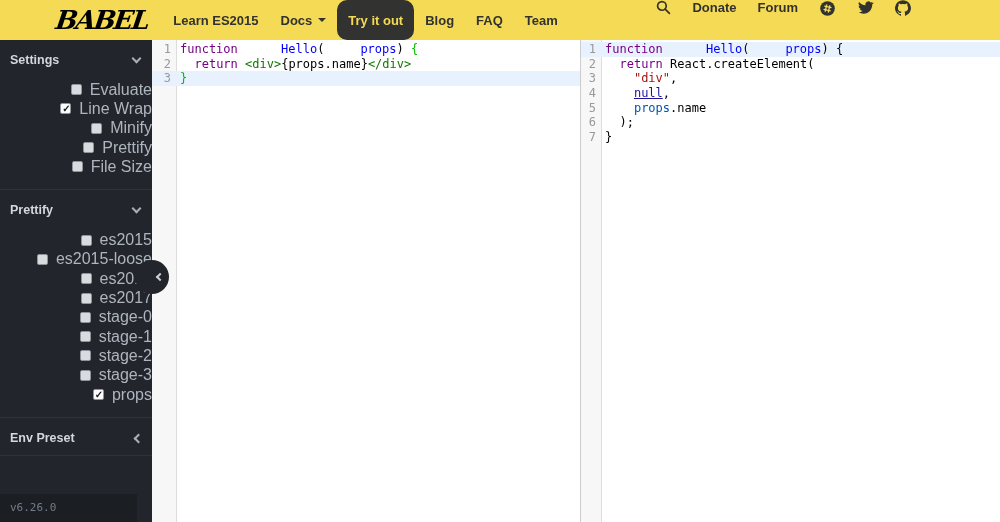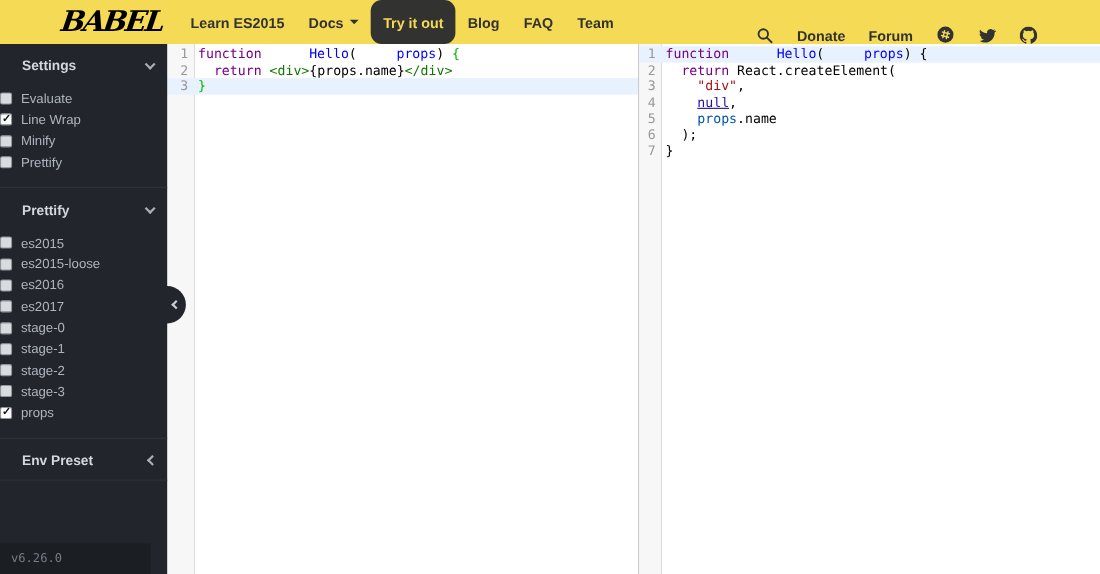--- a/index.html
+++ b/index.html
@@ -12,41 +12,41 @@
           font-family:"DejaVu Serif", serif; font-style:italic; font-weight:bold;
           font-size:26px; letter-spacing:-2px; color:#000; transform:skewX(-8deg);
           cursor:pointer; }
   .nav-items { display:flex; align-items:stretch; }
   .nav-item { display:flex; align-items:center; padding:14px 11px; font-size:13px;
               font-weight:bold; color:#323330; cursor:pointer; }
   .nav-item.active { background:#323330; color:#f5da55;border-radius:10px; }
   .caret { display:inline-block; width:0; height:0; border-left:4px solid transparent;
            border-right:4px solid transparent; border-top:4px solid #323330; margin-left:6px; }
   .nav-spacer { flex:1; }
-  .nav-right { display:flex; align-items:flex-end; gap:21px; padding-right:57px; }
+  .nav-right { display:flex; align-items:flex-start; gap:21px; padding-right:89px; }
   .nav-link { font-size:13px; font-weight:bold; color:#323330; cursor:pointer; }
   .nav-icon { display:flex; align-items:center; cursor:pointer; }
 
   
   .main { display:flex; height:482px; }
 
   
   .sidebar { position:relative; flex:0 0 152px; background:#22252b; color:#aeb5bf; z-index:4; }
   .section { border-bottom:1px solid #2e323a; padding-bottom:13px; }
   .section.no-items { padding-bottom:0; }
   .section-header { display:flex; align-items:center; justify-content:space-between;
-                    padding:13px 12px 10px 20px; cursor:pointer; }
+                    padding:13px 12px 10px 10px; cursor:pointer; }
   .section-title { font-size:12.5px; font-weight:bold; color:#d3d7de; }
   .chev { width:7px; height:7px; border-right:2px solid #a9afb8; border-bottom:2px solid #a9afb8;
           display:inline-block; }
   .chev.down { transform:rotate(45deg); margin-top:-3px; }
   .chev.left { transform:rotate(135deg); margin-right:-2px; }
   .items { margin-top:3px; }
   .check-item { display:flex; align-items:center; gap:8px; height:19.3px;
-                font-size:12px; cursor:pointer; }
+                font-size:16px; cursor:pointer;justify-content:flex-end; }
   .cb { position:relative; width:11px; height:11px; flex:0 0 auto;
         background:#d9dcdf; border:1px solid #8f959c; border-radius:2px; }
   .cb.checked { background:#fdfdfd; }
   .cb.checked::after { content:"✓"; position:absolute; left:0; top:-1.5px; width:10px;
                        text-align:center; font-size:10px; line-height:12px;
                        color:#14161a; font-weight:bold; }
   .collapse-handle { position:absolute; right:-17px; top:220px; width:34px; height:34px;
                      border-radius:50%; background:#22252b; display:flex; align-items:center;
                      justify-content:flex-end; padding-right:8px; cursor:pointer; z-index:6; }
   .collapse-handle .chev { border-color:#c9ced6; width:6px; height:6px; }
@@ -153,20 +153,24 @@
               <span>Line Wrap</span>
             </div>
             <div class="check-item">
               <span class="cb"></span>
               <span>Minify</span>
             </div>
             <div class="check-item">
               <span class="cb"></span>
               <span>Prettify</span>
             </div>
+            <div class="check-item">
+              <span class="cb"></span>
+              <span>File Size</span>
+            </div>
           </div>
         </div>
         <div class="section">
           <div class="section-header">
             <span class="section-title">Prettify</span>
             <span class="chev down"></span>
           </div>
           <div class="items">
             <div class="check-item">
               <span class="cb"></span>

